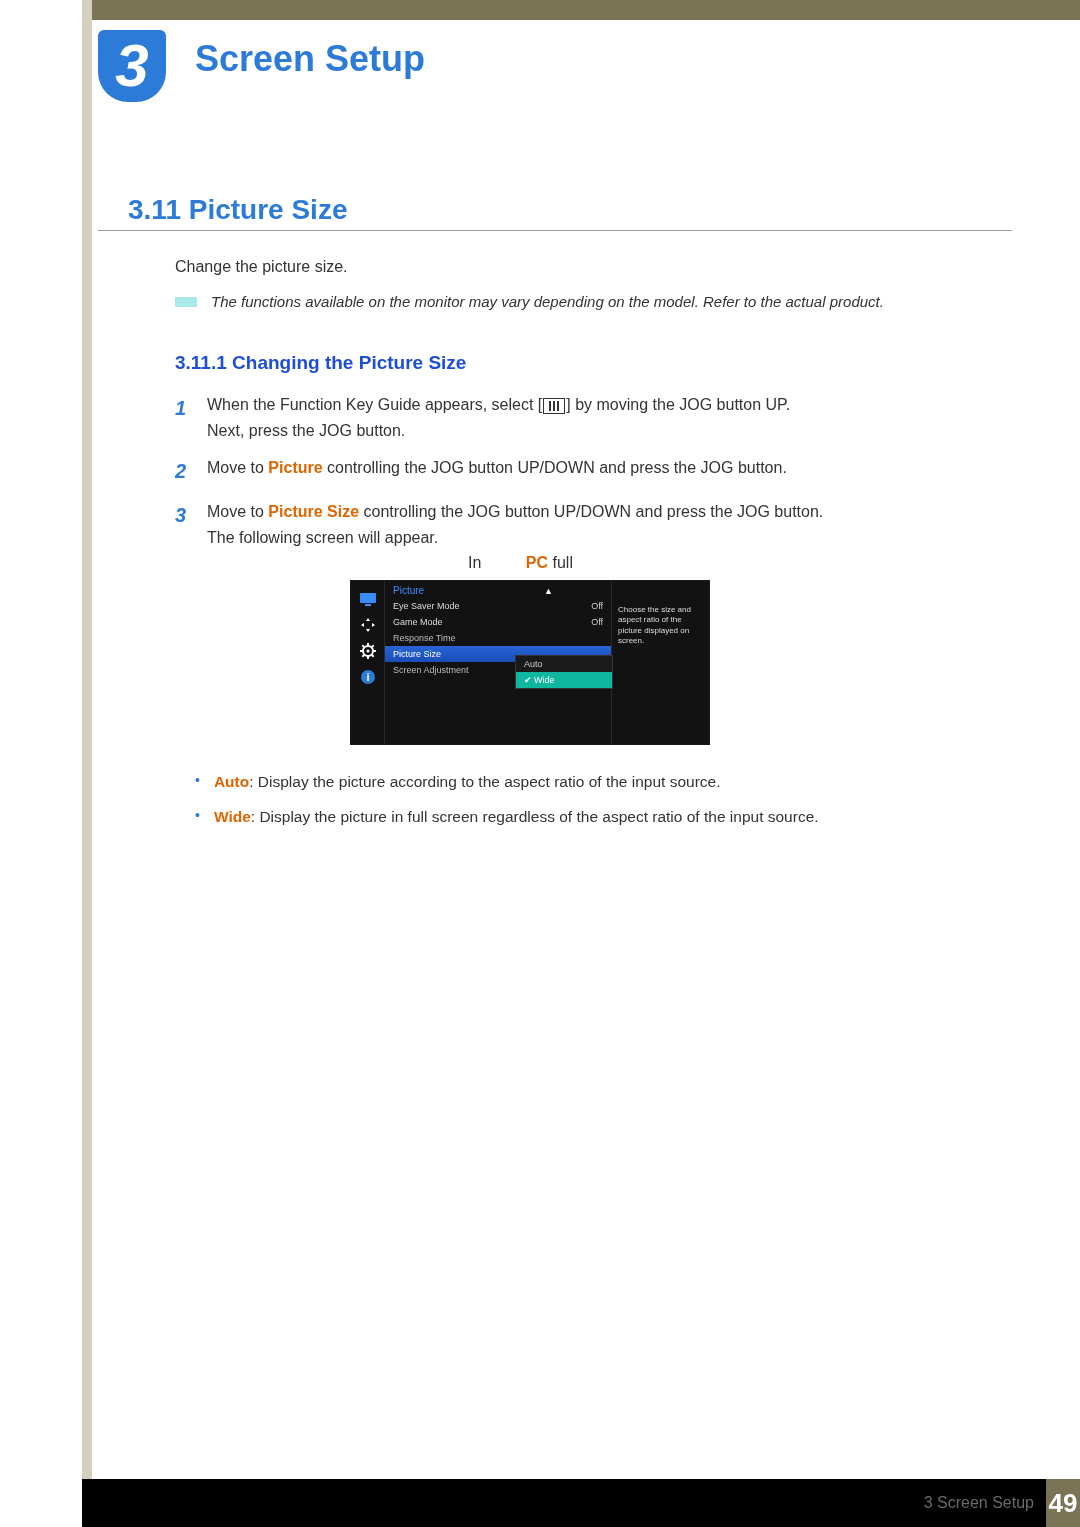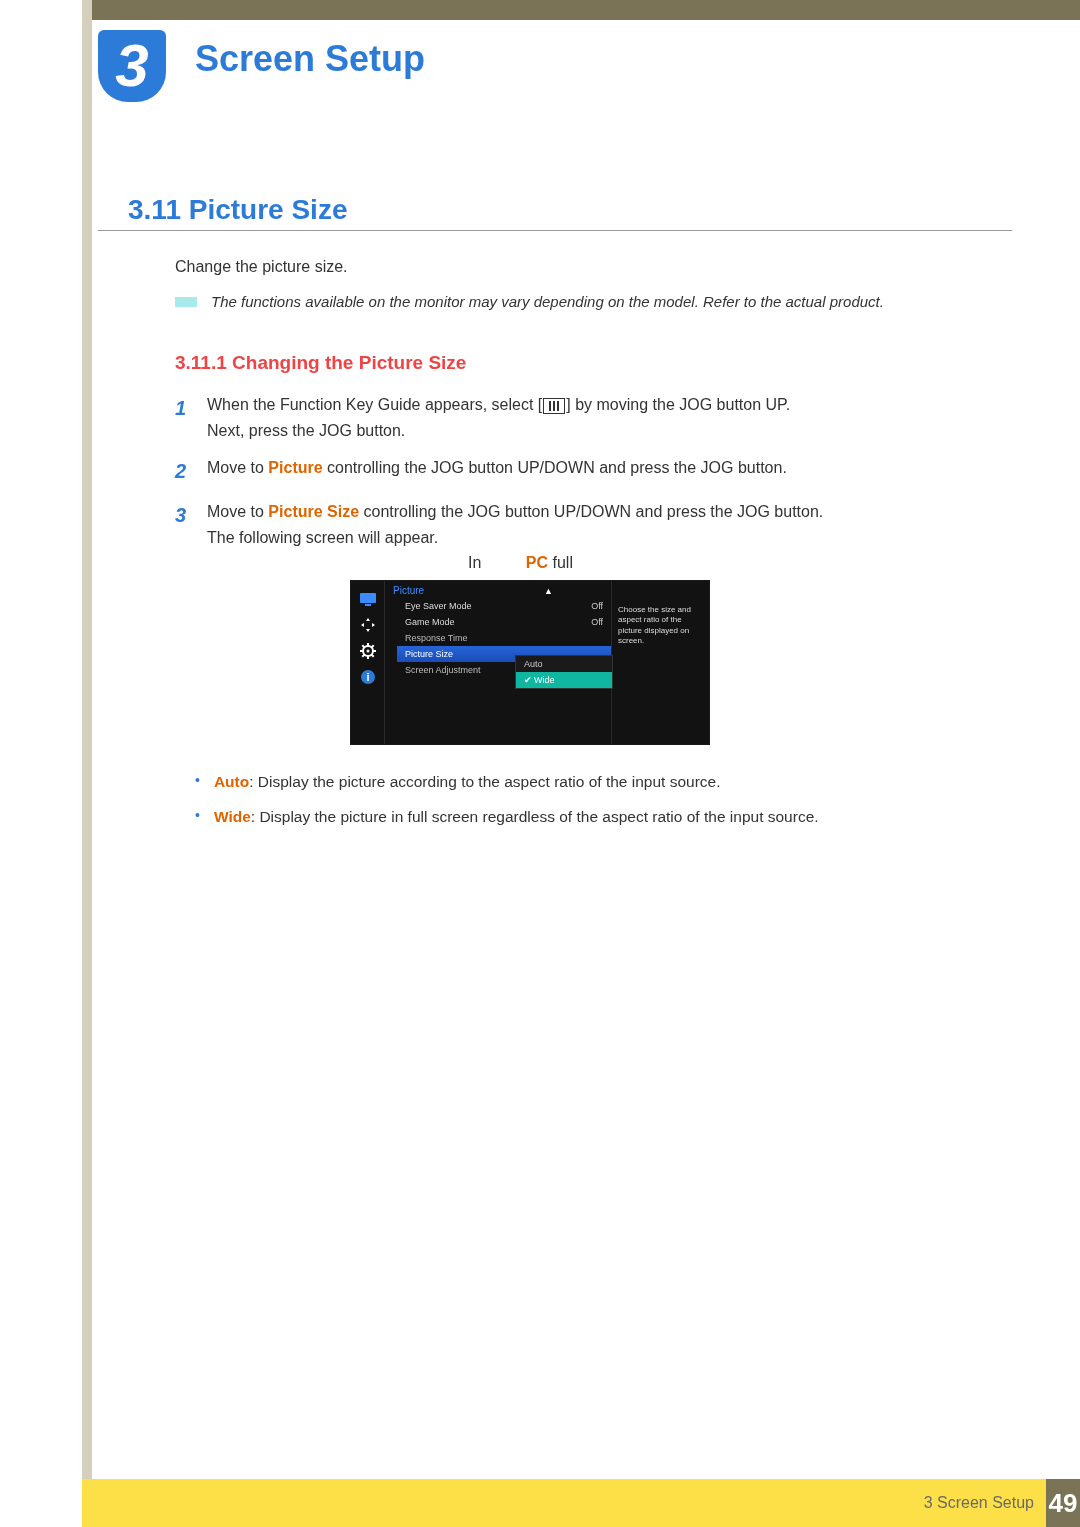--- a/index.html
+++ b/index.html
@@ -93,21 +93,21 @@
     margin-top: 4px;
     flex-shrink: 0;
   }
   .note-text { font-size: 15px; color: #333; font-style: italic; }
   .subsection-heading {
     position: absolute;
     left: 175px;
     top: 352px;
     font-size: 19px;
     font-weight: bold;
-    color: #ef4444;
+    color: #1d4ed8;
   }
   .steps {
     position: absolute;
     left: 175px;
     right: 68px;
     top: 392px;
   }
   .step {
     display: flex;
     gap: 18px;
@@ -180,21 +180,20 @@
     justify-content:space-between;
   }
   .osd-header .arrow-up{ color:#fff;font-size:9px;margin-right:50px;}
   .osd-items { padding: 0 0 0 0; }
   .osd-item {
     display: flex;
     justify-content: space-between;
     padding: 3px 8px;
     font-size: 9px;
     color: #ddd;
-    margin-left: 12px;
   }
   .osd-item.sel {
     background: linear-gradient(#2664d6, #1a4db8);
     color: #fff;
   }
   .osd-item.sub { color: #bbb; }
   .osd-item .val { color: #ccc; }
   .osd-popup {
     position: absolute;
     left: 130px;
@@ -239,21 +238,21 @@
     line-height: 1.5;
     flex-shrink:0;
   }
 
   .footer-band {
     position: absolute;
     left: 82px;
     right: 0;
     bottom: 0;
     height: 48px;
-    background: #fde047;
+    background: #000000;
     display: flex;
     align-items: center;
     justify-content: flex-end;
   }
   .footer-chapter {
     font-size: 16px;
     color: #6b6a67;
     margin-right: 12px;
   }
   .footer-page {

